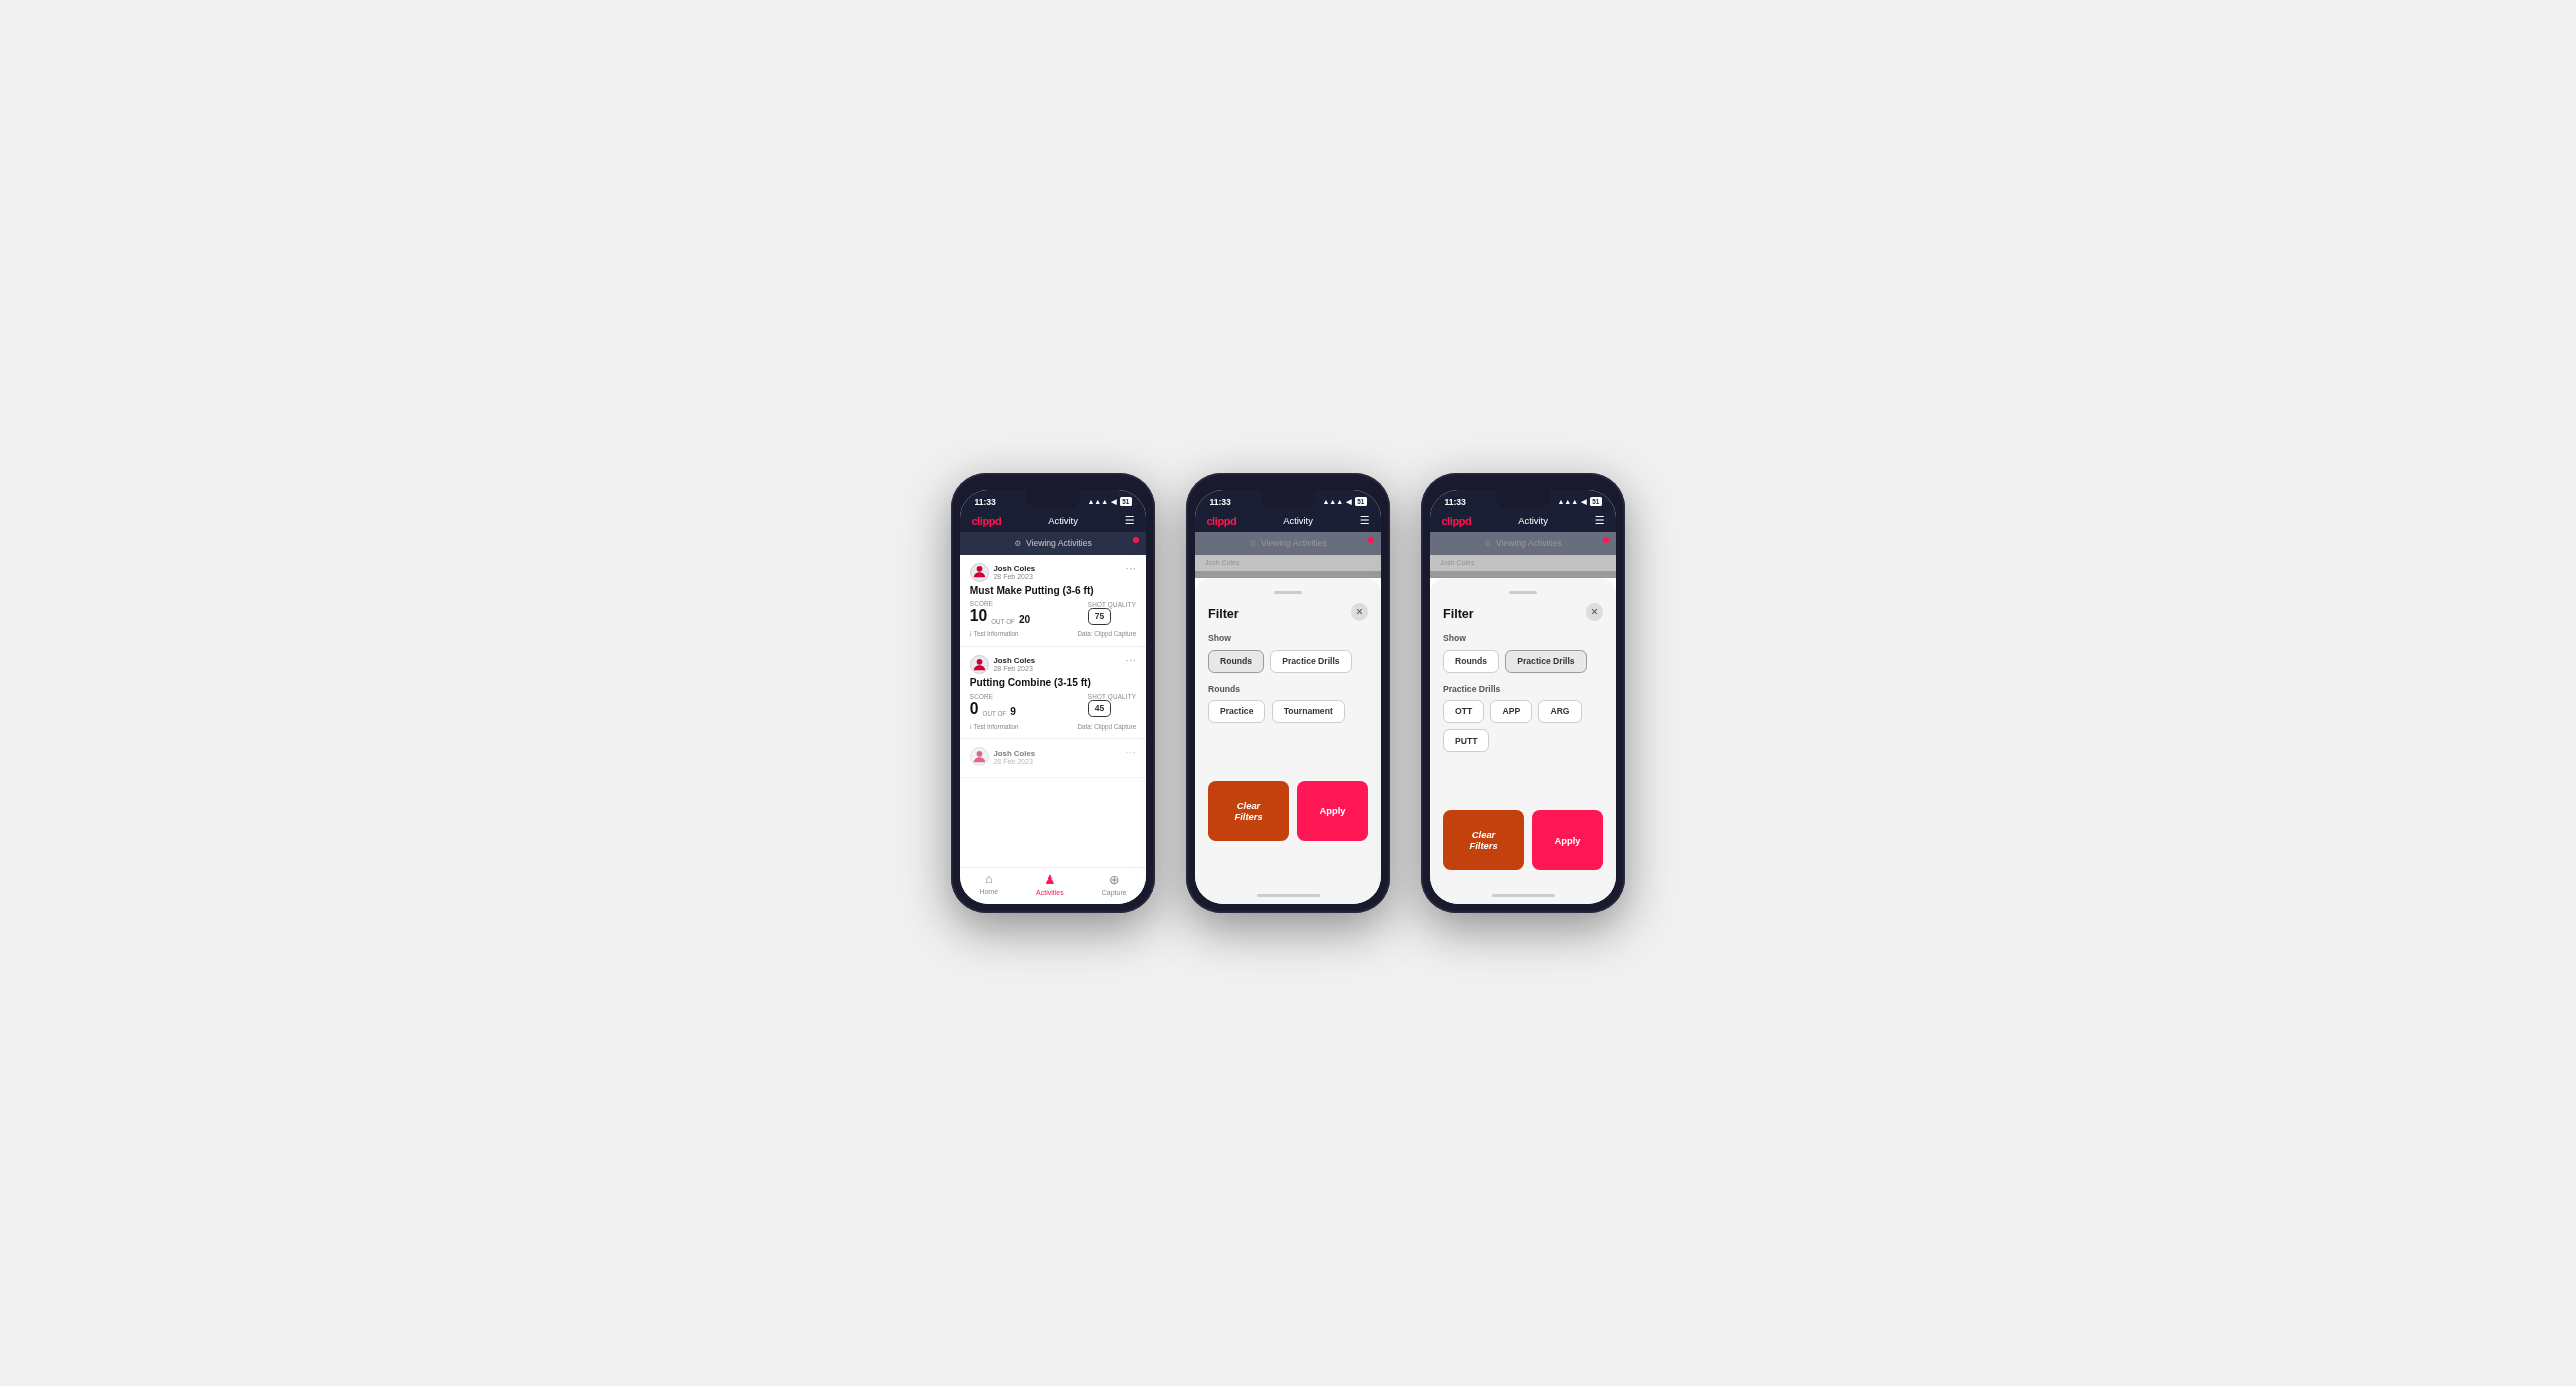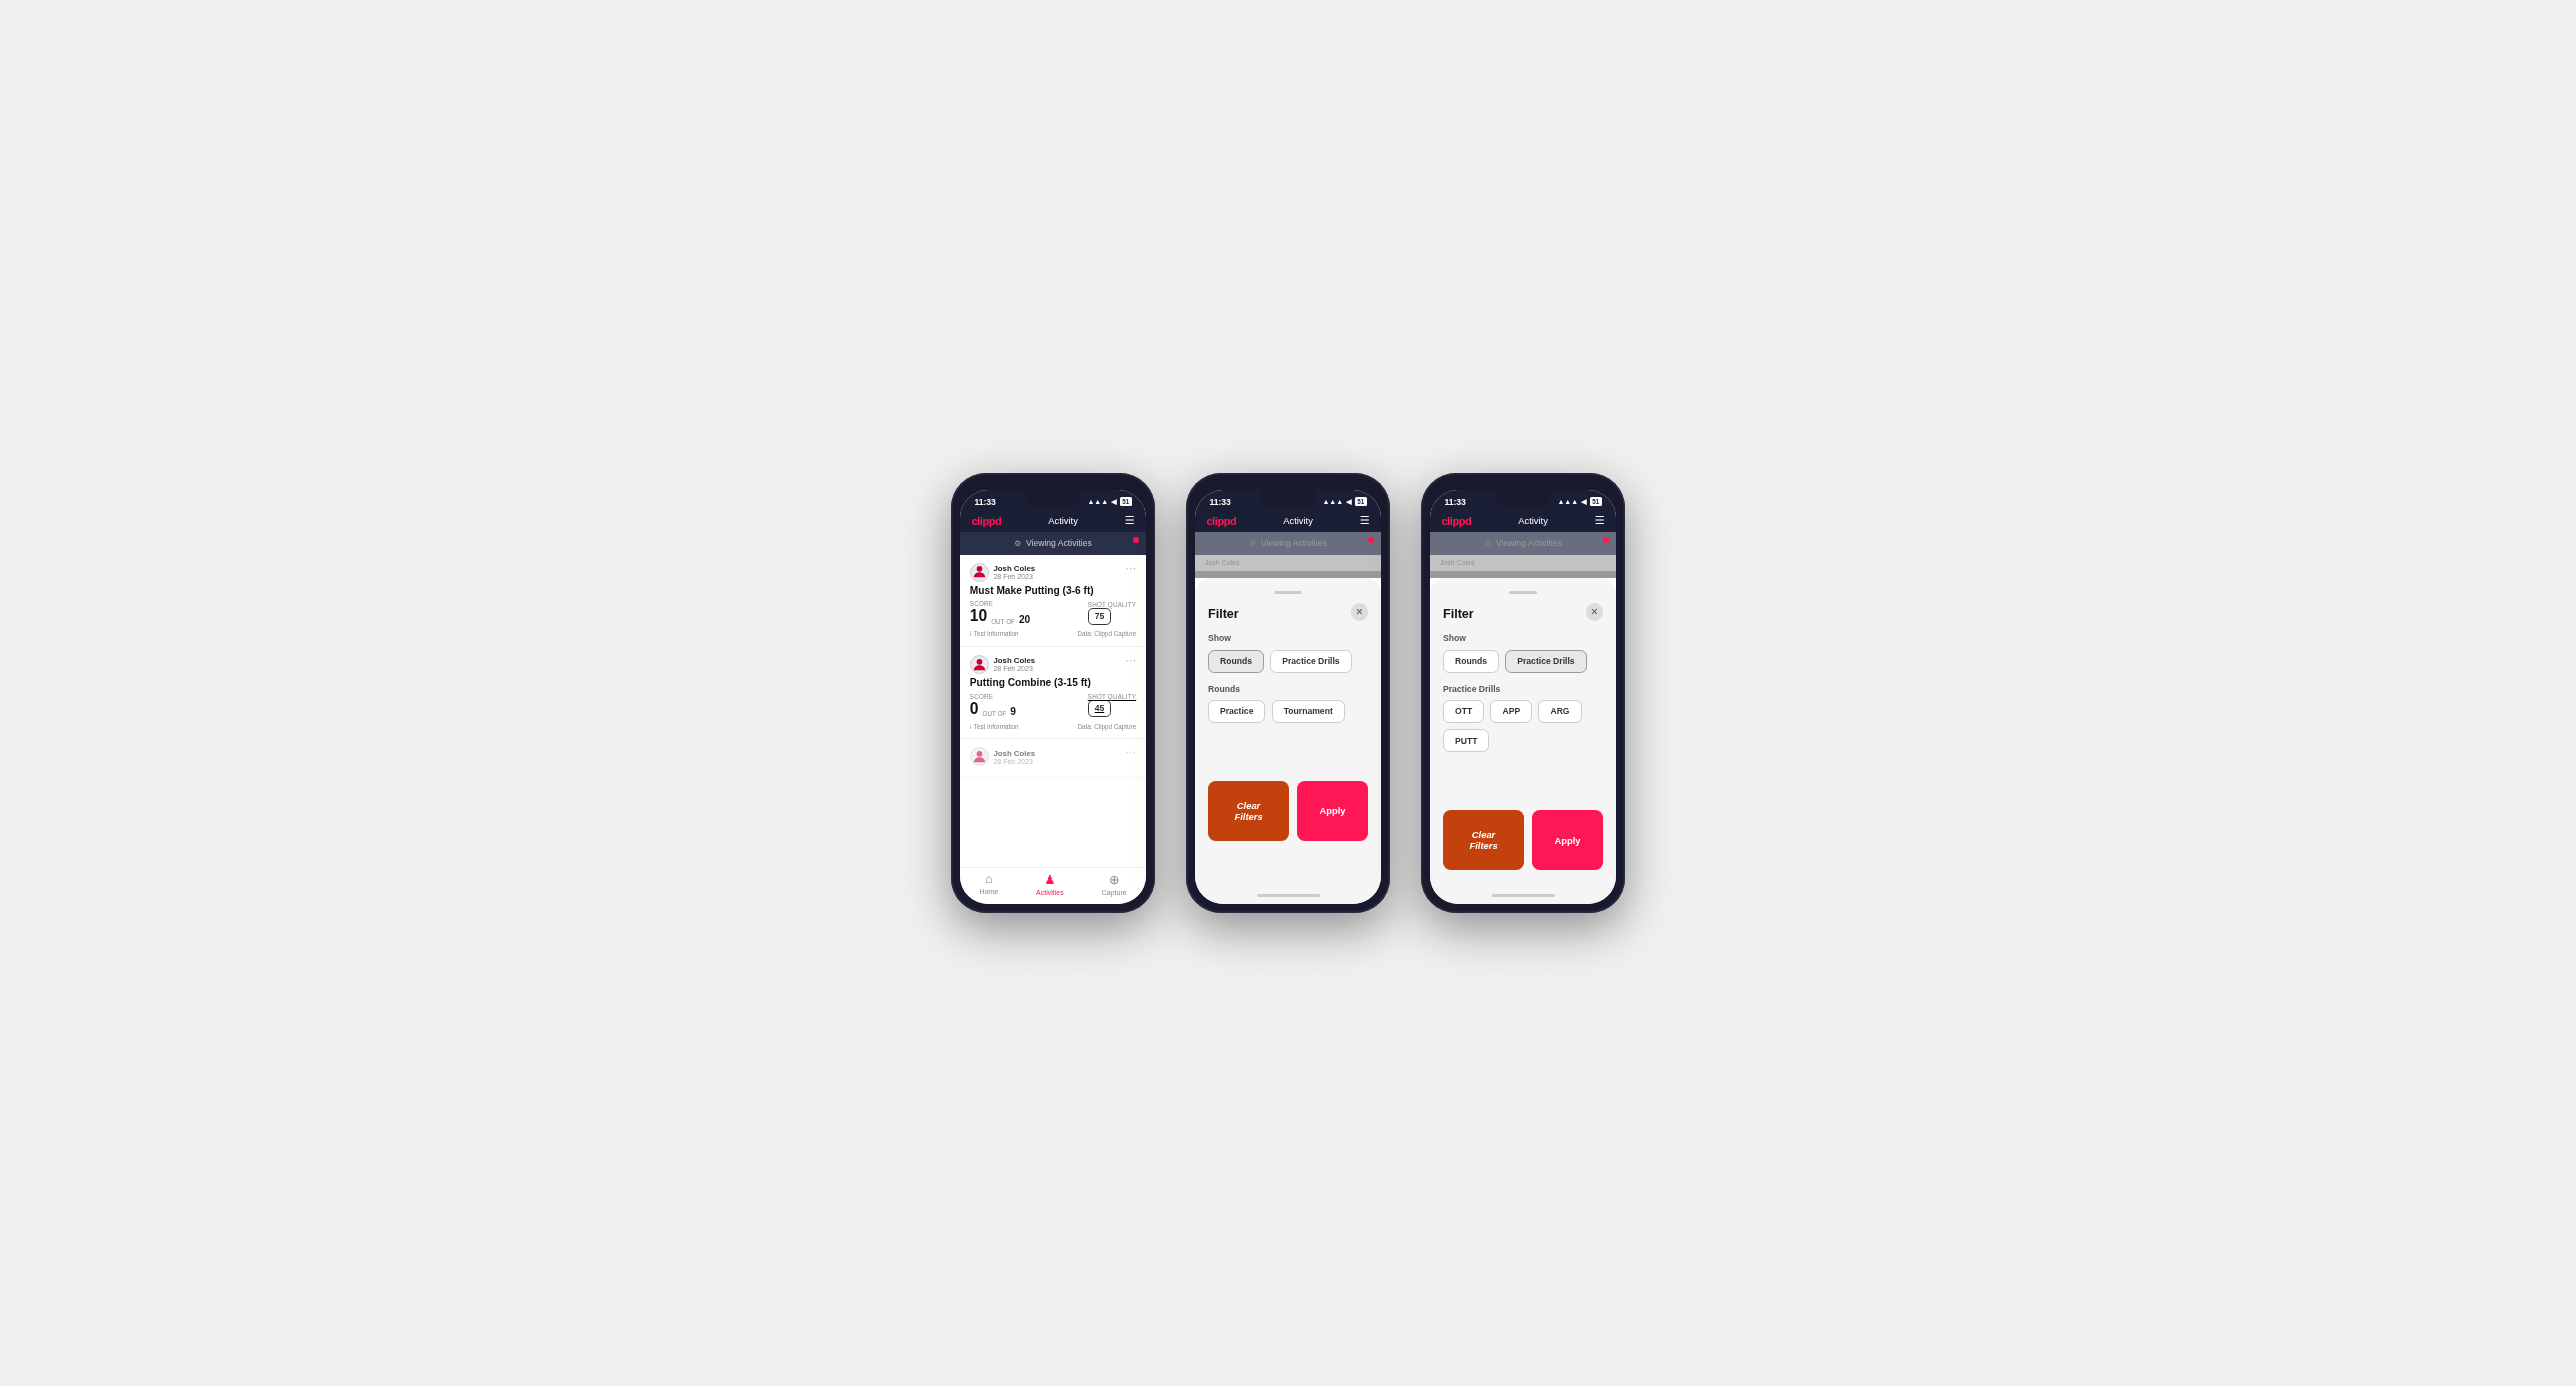--- a/index.html
+++ b/index.html
@@ -496,21 +496,21 @@
         <div class="card-title">Putting Combine (3-15 ft)</div>
         <div class="stats-row">
           <div class="stat-group">
             <div class="stat-label">Score</div>
             <div class="score-row">
               <span class="stat-value">0</span>
               <span class="out-of">OUT OF</span>
               <span class="stat-value-small">9</span>
             </div>
           </div>
-          <div class="stat-group" style="margin-left:auto;text-decoration:underline;">
+          <div class="stat-group" style="margin-left:auto;">
             <div class="stat-label">Shot Quality</div>
             <div class="shot-quality">45</div>
           </div>
         </div>
         <div class="card-footer">
           <div class="test-info">
             <span>ℹ</span>
             <span>Test Information</span>
           </div>
           <span class="data-source">Data: Clippd Capture</span>

